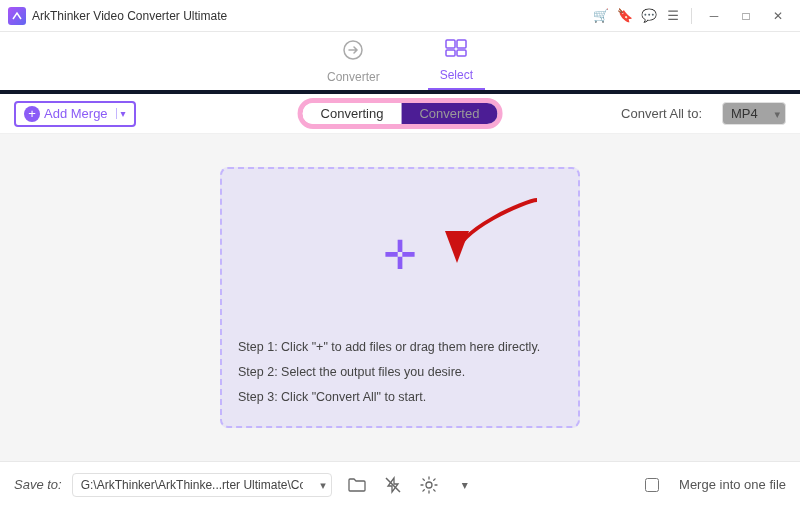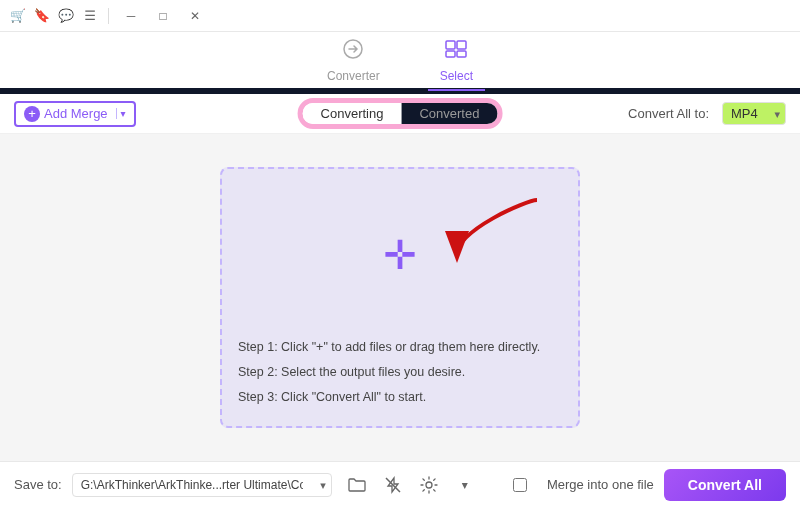--- a/index.html
+++ b/index.html
@@ -66,24 +66,24 @@
       font-size: 12px;
       color: #666;
       cursor: pointer;
     }
 
     
     .nav-tabs {
       height: 62px;
       background: #fff;
       display: flex;
-      align-items: flex-start;
+      align-items: flex-end;
       justify-content: center;
       gap: 36px;
-      border-bottom: 6px solid #0f172a;
+      border-bottom: 4px solid #0f172a;
     }
     .nav-tab {
       display: flex;
       flex-direction: column;
       align-items: center;
       gap: 3px;
       cursor: pointer;
       padding: 6px 12px;
     }
     .nav-tab .tab-icon {
@@ -148,44 +148,44 @@
       display: flex;
       border: 5px solid #f9a8d4;
       border-radius: 20px;
       overflow: hidden;
     }
     .tab-switch {
       padding: 3px 18px;
       font-size: 13px;
       cursor: pointer;
       color: #999;
-      background: #0f172a;
+      background: #4c1d95;
     }
     .tab-switch.active {
       background: white;
       color: #333;
       font-weight: 500;
     }
     .convert-all-to {
       position: absolute;
       right: 14px;
       display: flex;
       align-items: center;
-      gap: 13px;
+      gap: 20px;
       font-size: 13px;
       color: #555;
     }
     .format-select {
       border: 1px solid #e0e0e0;
       border-radius: 4px;
       padding: 3px 24px 3px 8px;
       font-size: 13px;
       color: #333;
       appearance: none;
-      background: #bef264;
+      background: #a3a3a3;
       cursor: pointer;
       position: relative;
     }
     .format-select-wrap {
       position: relative;
     }
     .format-select-wrap::after {
       content: '▾';
       position: absolute;
       right: 6px;
@@ -246,20 +246,21 @@
       border-top: 1px solid #e8e8e8;
       display: flex;
       align-items: center;
       padding: 0 14px;
       gap: 10px;
     }
     .save-to-label {
       font-size: 13px;
       color: #555;
       white-space: nowrap;
+      font-style: italic;
     }
     .path-select-wrap {
       position: relative;
       flex: 1;
       max-width: 260px;
     }
     .path-select {
       width: 100%;
       border: 1px solid #e0e0e0;
       border-radius: 4px;
@@ -325,20 +326,28 @@
 
     
     .red-arrow svg {
       overflow: visible;
     }
   </style>
 </head>
 <body>
 
 <div class="titlebar">
+  <div class="titlebar-left">
+    <div class="app-icon">
+      <svg width="12" height="12" viewBox="0 0 12 12" fill="none">
+        <path d="M2 9L6 3L10 9" stroke="white" stroke-width="1.5" fill="none"></path>
+      </svg>
+    </div>
+    <span class="titlebar-title">ArkThinker Video Converter Ultimate</span>
+  </div>
   <div class="titlebar-right">
     <div class="titlebar-icon">🛒</div>
     <div class="titlebar-icon">🔖</div>
     <div class="titlebar-icon">💬</div>
     <div class="titlebar-icon">☰</div>
     <div style="width:1px;height:16px;background:#ddd;margin:0 4px;"></div>
     <div class="titlebar-btn">─</div>
     <div class="titlebar-btn">□</div>
     <div class="titlebar-btn close">✕</div>
   </div>
@@ -443,14 +452,13 @@
       </svg>
     </div>
     <div class="bottom-icon-btn" style="font-size:12px;color:#666;">▾</div>
   </div>
 
   <div class="merge-checkbox">
     <input type="checkbox" style="">
     <span>Merge into one file</span>
   </div>
 
-  <button class="convert-all-btn">Convert All</button>
 </div>
 
 </body></html>

